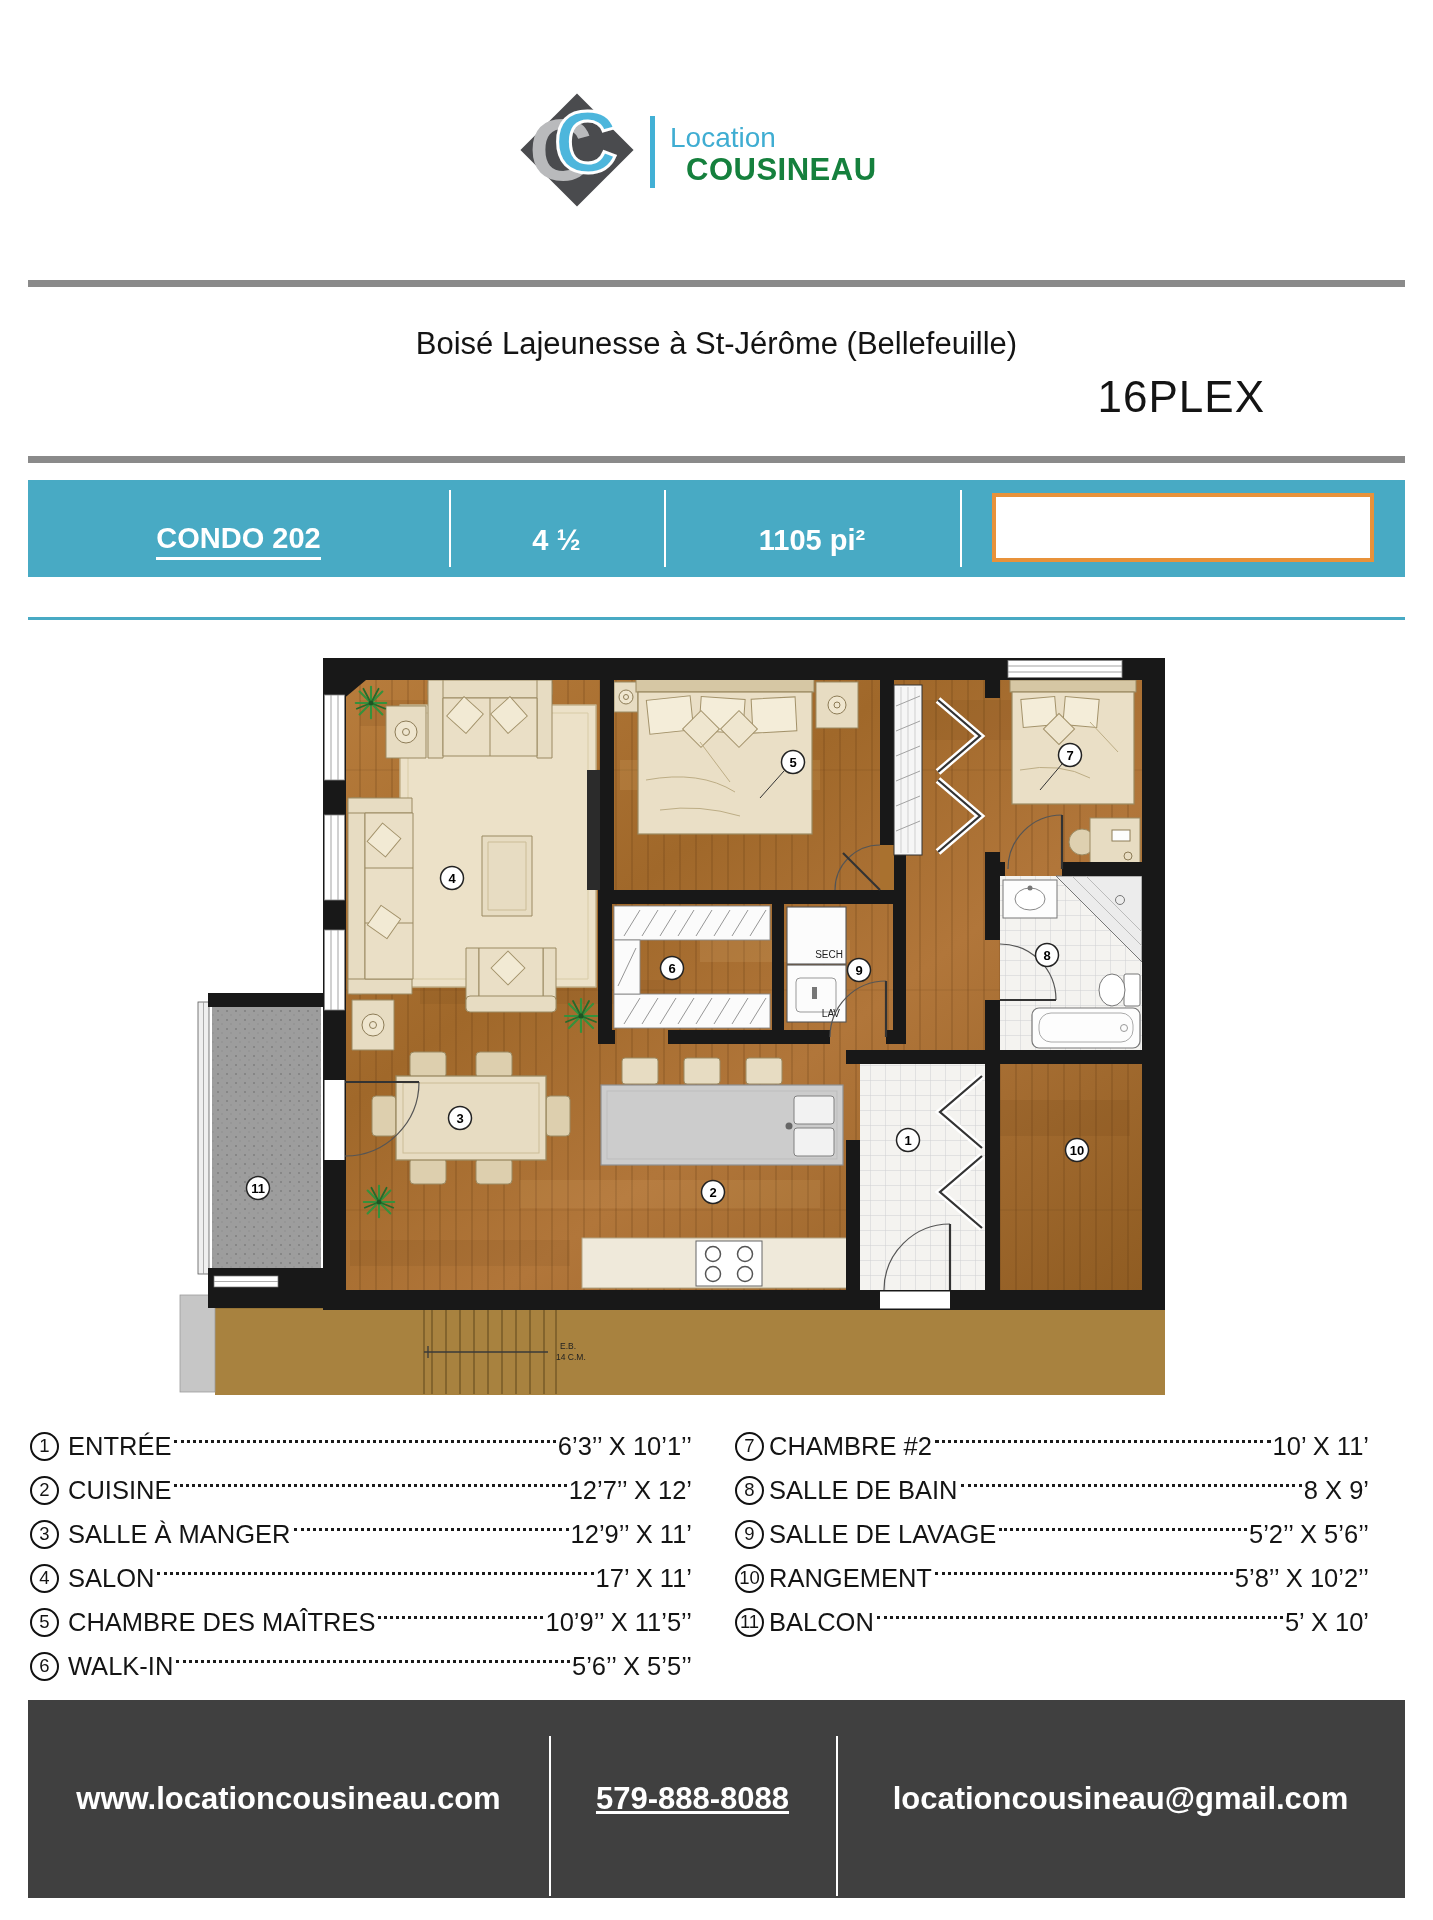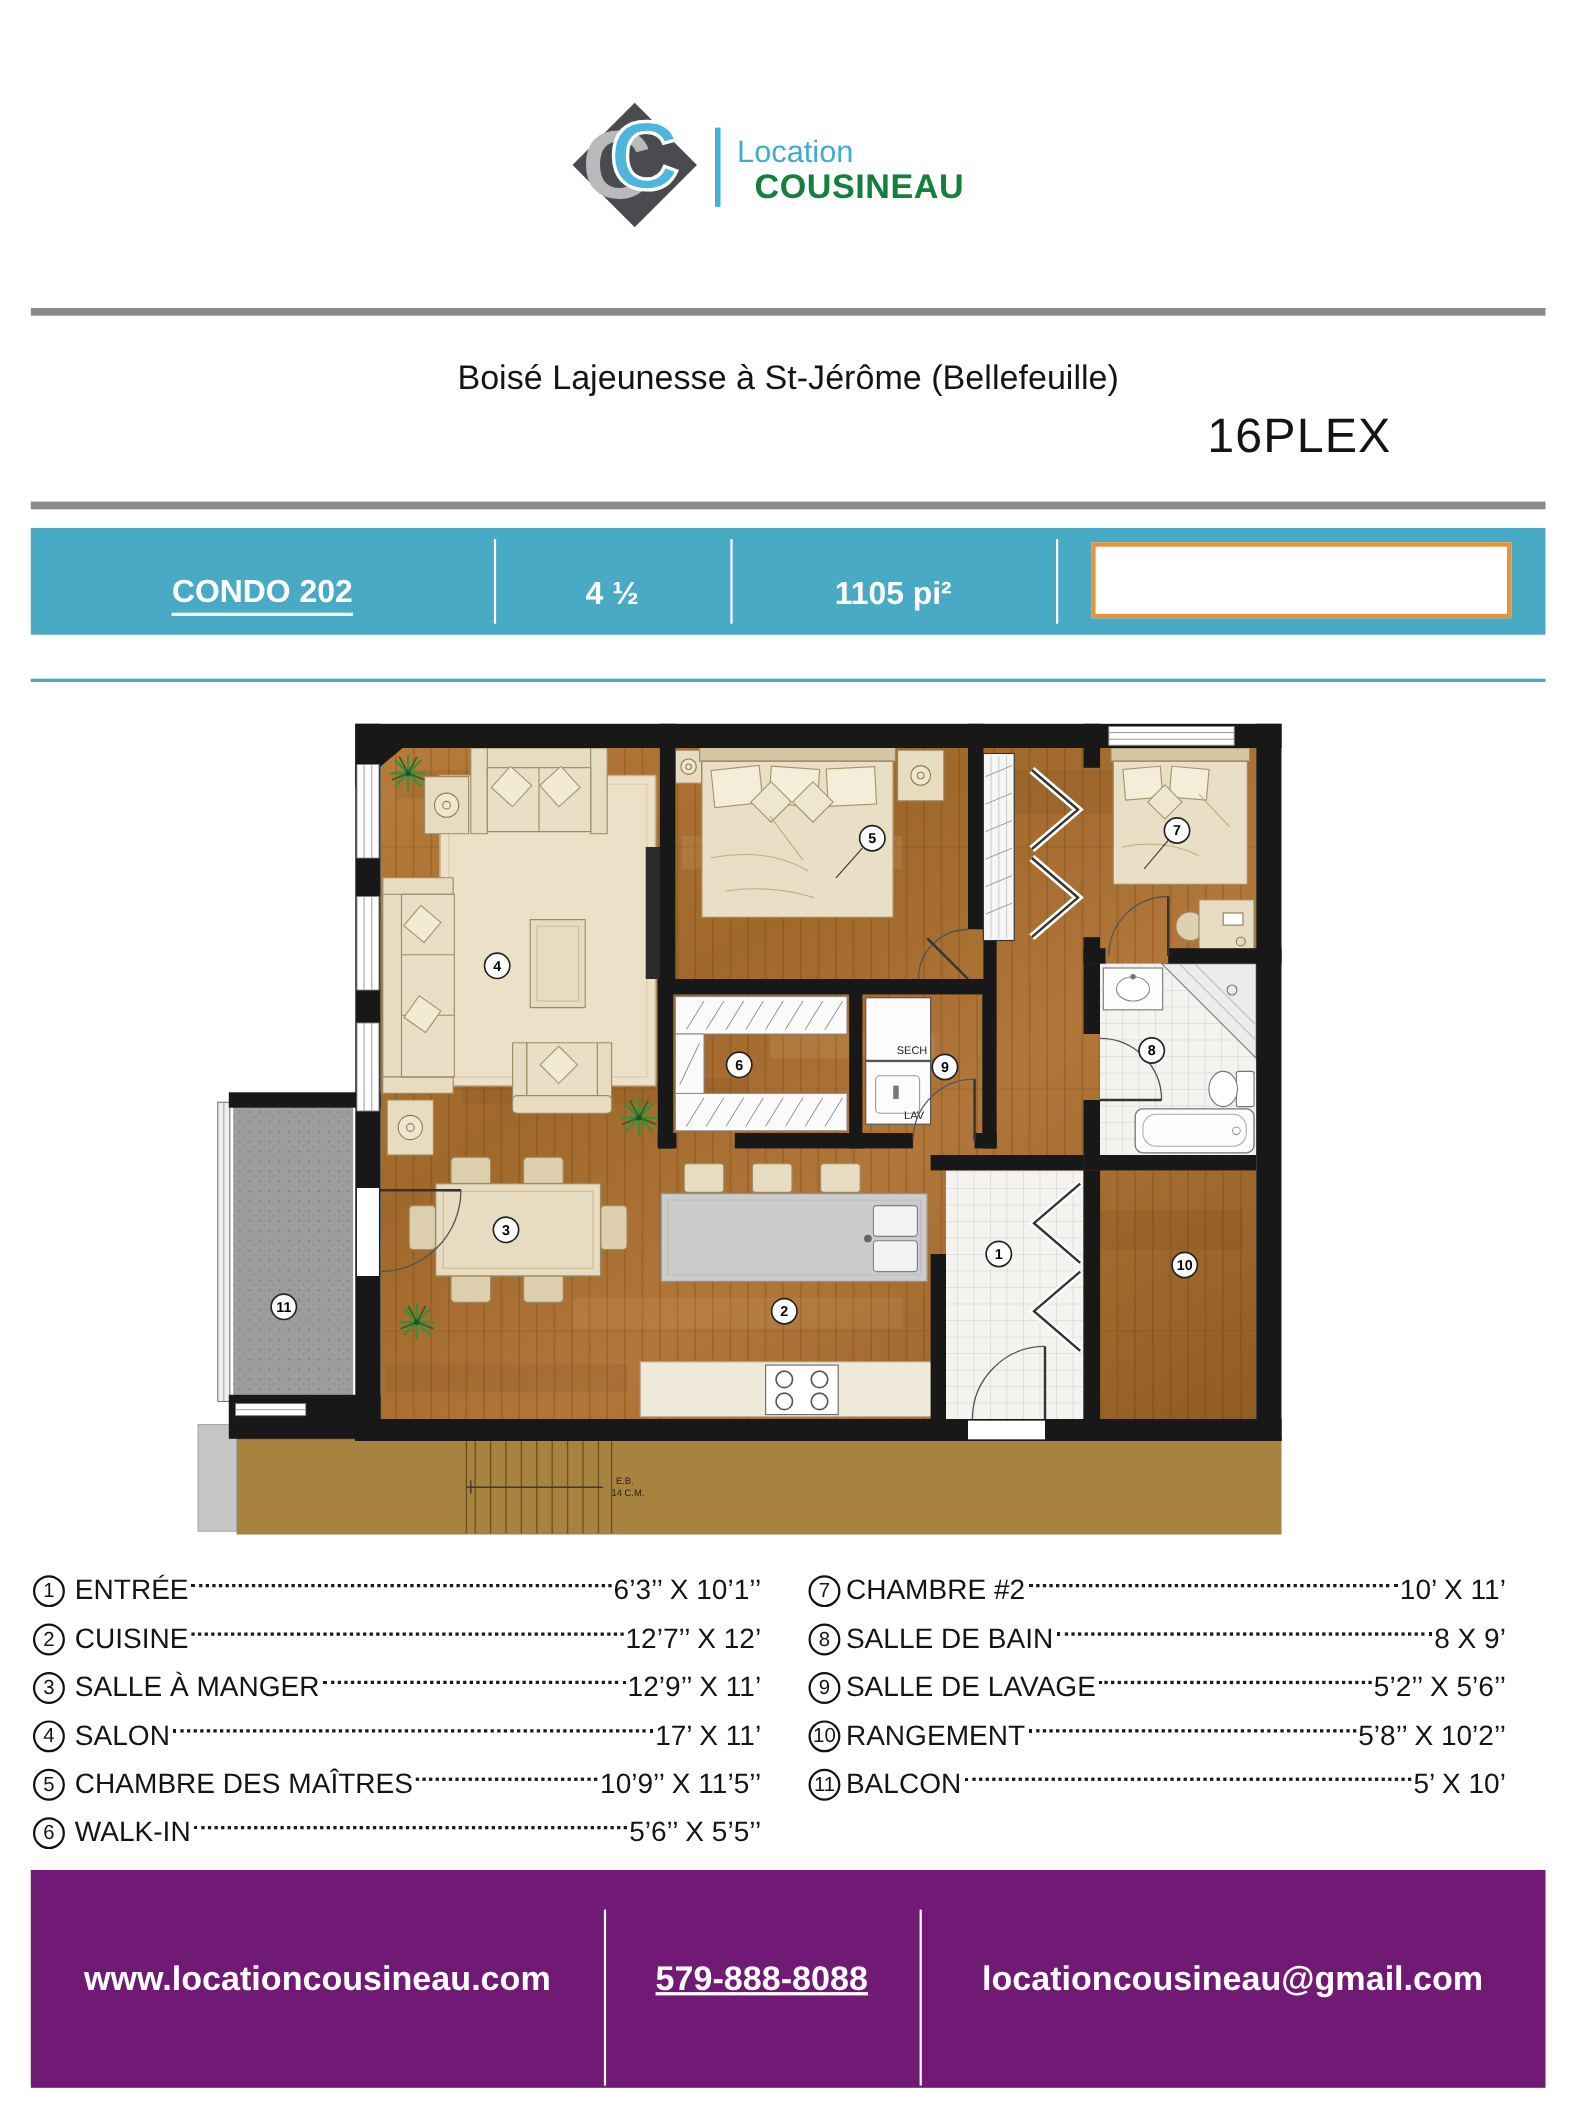--- a/index.html
+++ b/index.html
@@ -37,21 +37,21 @@
   
   .legend-left{position:absolute;left:30px;top:1424px;width:662px;}
   .legend-right{position:absolute;left:735px;top:1424px;width:634px;}
   .lrow{display:flex;align-items:center;height:44px;font-size:25.5px;color:#141414;}
   .lnum{width:29px;height:29px;border:2.2px solid #111;border-radius:50%;display:flex;align-items:center;
         justify-content:center;font-size:18.5px;flex:0 0 auto;margin-right:9px;box-sizing:border-box;}
   .legend-right .lnum{margin-right:5px;}
   .leader{flex:1 1 auto;border-bottom:3.4px dotted #1a1a1a;margin:0 2px 9px 3px;height:0;}
   .ldims{white-space:nowrap;}
   
-  .footer{position:absolute;left:28px;top:1700px;width:1377px;height:198px;background:#701a75;}
+  .footer{position:absolute;left:28px;top:1700px;width:1377px;height:198px;background:#404040;}
   .fcell{position:absolute;top:0;height:198px;display:flex;align-items:center;justify-content:center;
          color:#fff;font-weight:bold;font-size:31px;}
   .fc1{left:0;width:521px;}
   .fc2{left:521px;width:287px;text-decoration:underline;}
   .fc3{left:808px;width:569px;}
   .fdiv{position:absolute;width:2px;background:#fff;top:36px;height:160px;}
   .fd1{left:521px;} .fd2{left:808px;}
 </style>
 </head>
 <body>

